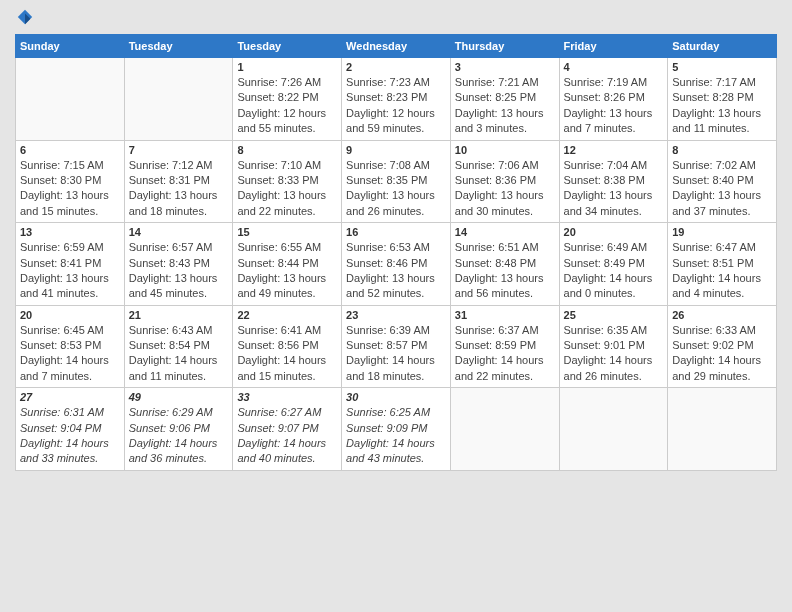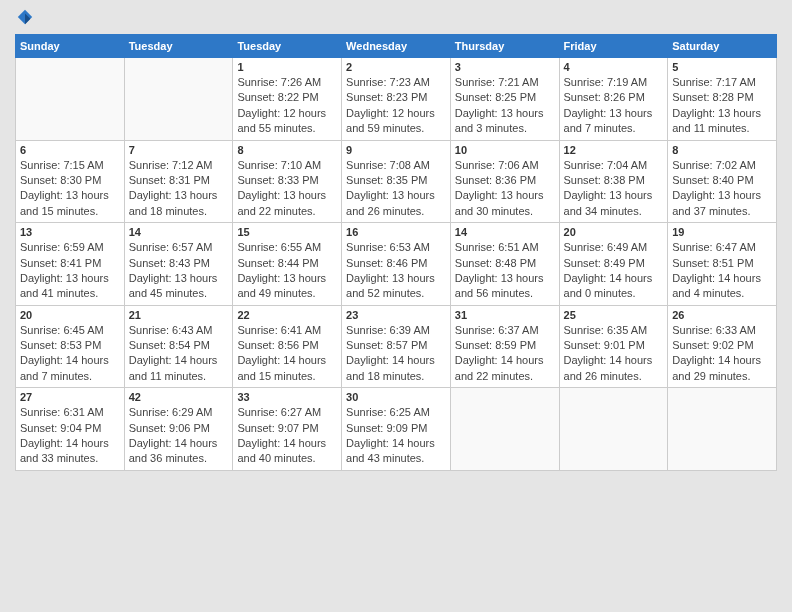--- a/index.html
+++ b/index.html
@@ -93,20 +93,21 @@
       display: block;
       margin-bottom: 2px;
     }
     .day-info {
       font-size: 11px;
       color: #444;
       line-height: 1.4;
     }
     .last-row td {
       height: 70px;
+      font-style: italic;
     }
   </style>
 </head>
 <body>
 
 <div class="page">
   <div class="header">
     <div class="logo">
       <div class="logo-text">
         <span class="logo-general"></span>
@@ -249,21 +250,21 @@
             <span class="day-number">26</span>
             <div class="day-info">Sunrise: 6:33 AM<br>Sunset: 9:02 PM<br>Daylight: 14 hours and 29 minutes.</div>
           </td>
         </tr>
         <tr class="last-row">
           <td>
             <span class="day-number">27</span>
             <div class="day-info">Sunrise: 6:31 AM<br>Sunset: 9:04 PM<br>Daylight: 14 hours and 33 minutes.</div>
           </td>
           <td>
-            <span class="day-number">42</span>
+            <span class="day-number">49</span>
             <div class="day-info">Sunrise: 6:29 AM<br>Sunset: 9:06 PM<br>Daylight: 14 hours and 36 minutes.</div>
           </td>
           <td>
             <span class="day-number">33</span>
             <div class="day-info">Sunrise: 6:27 AM<br>Sunset: 9:07 PM<br>Daylight: 14 hours and 40 minutes.</div>
           </td>
           <td>
             <span class="day-number">30</span>
             <div class="day-info">Sunrise: 6:25 AM<br>Sunset: 9:09 PM<br>Daylight: 14 hours and 43 minutes.</div>
           </td>

